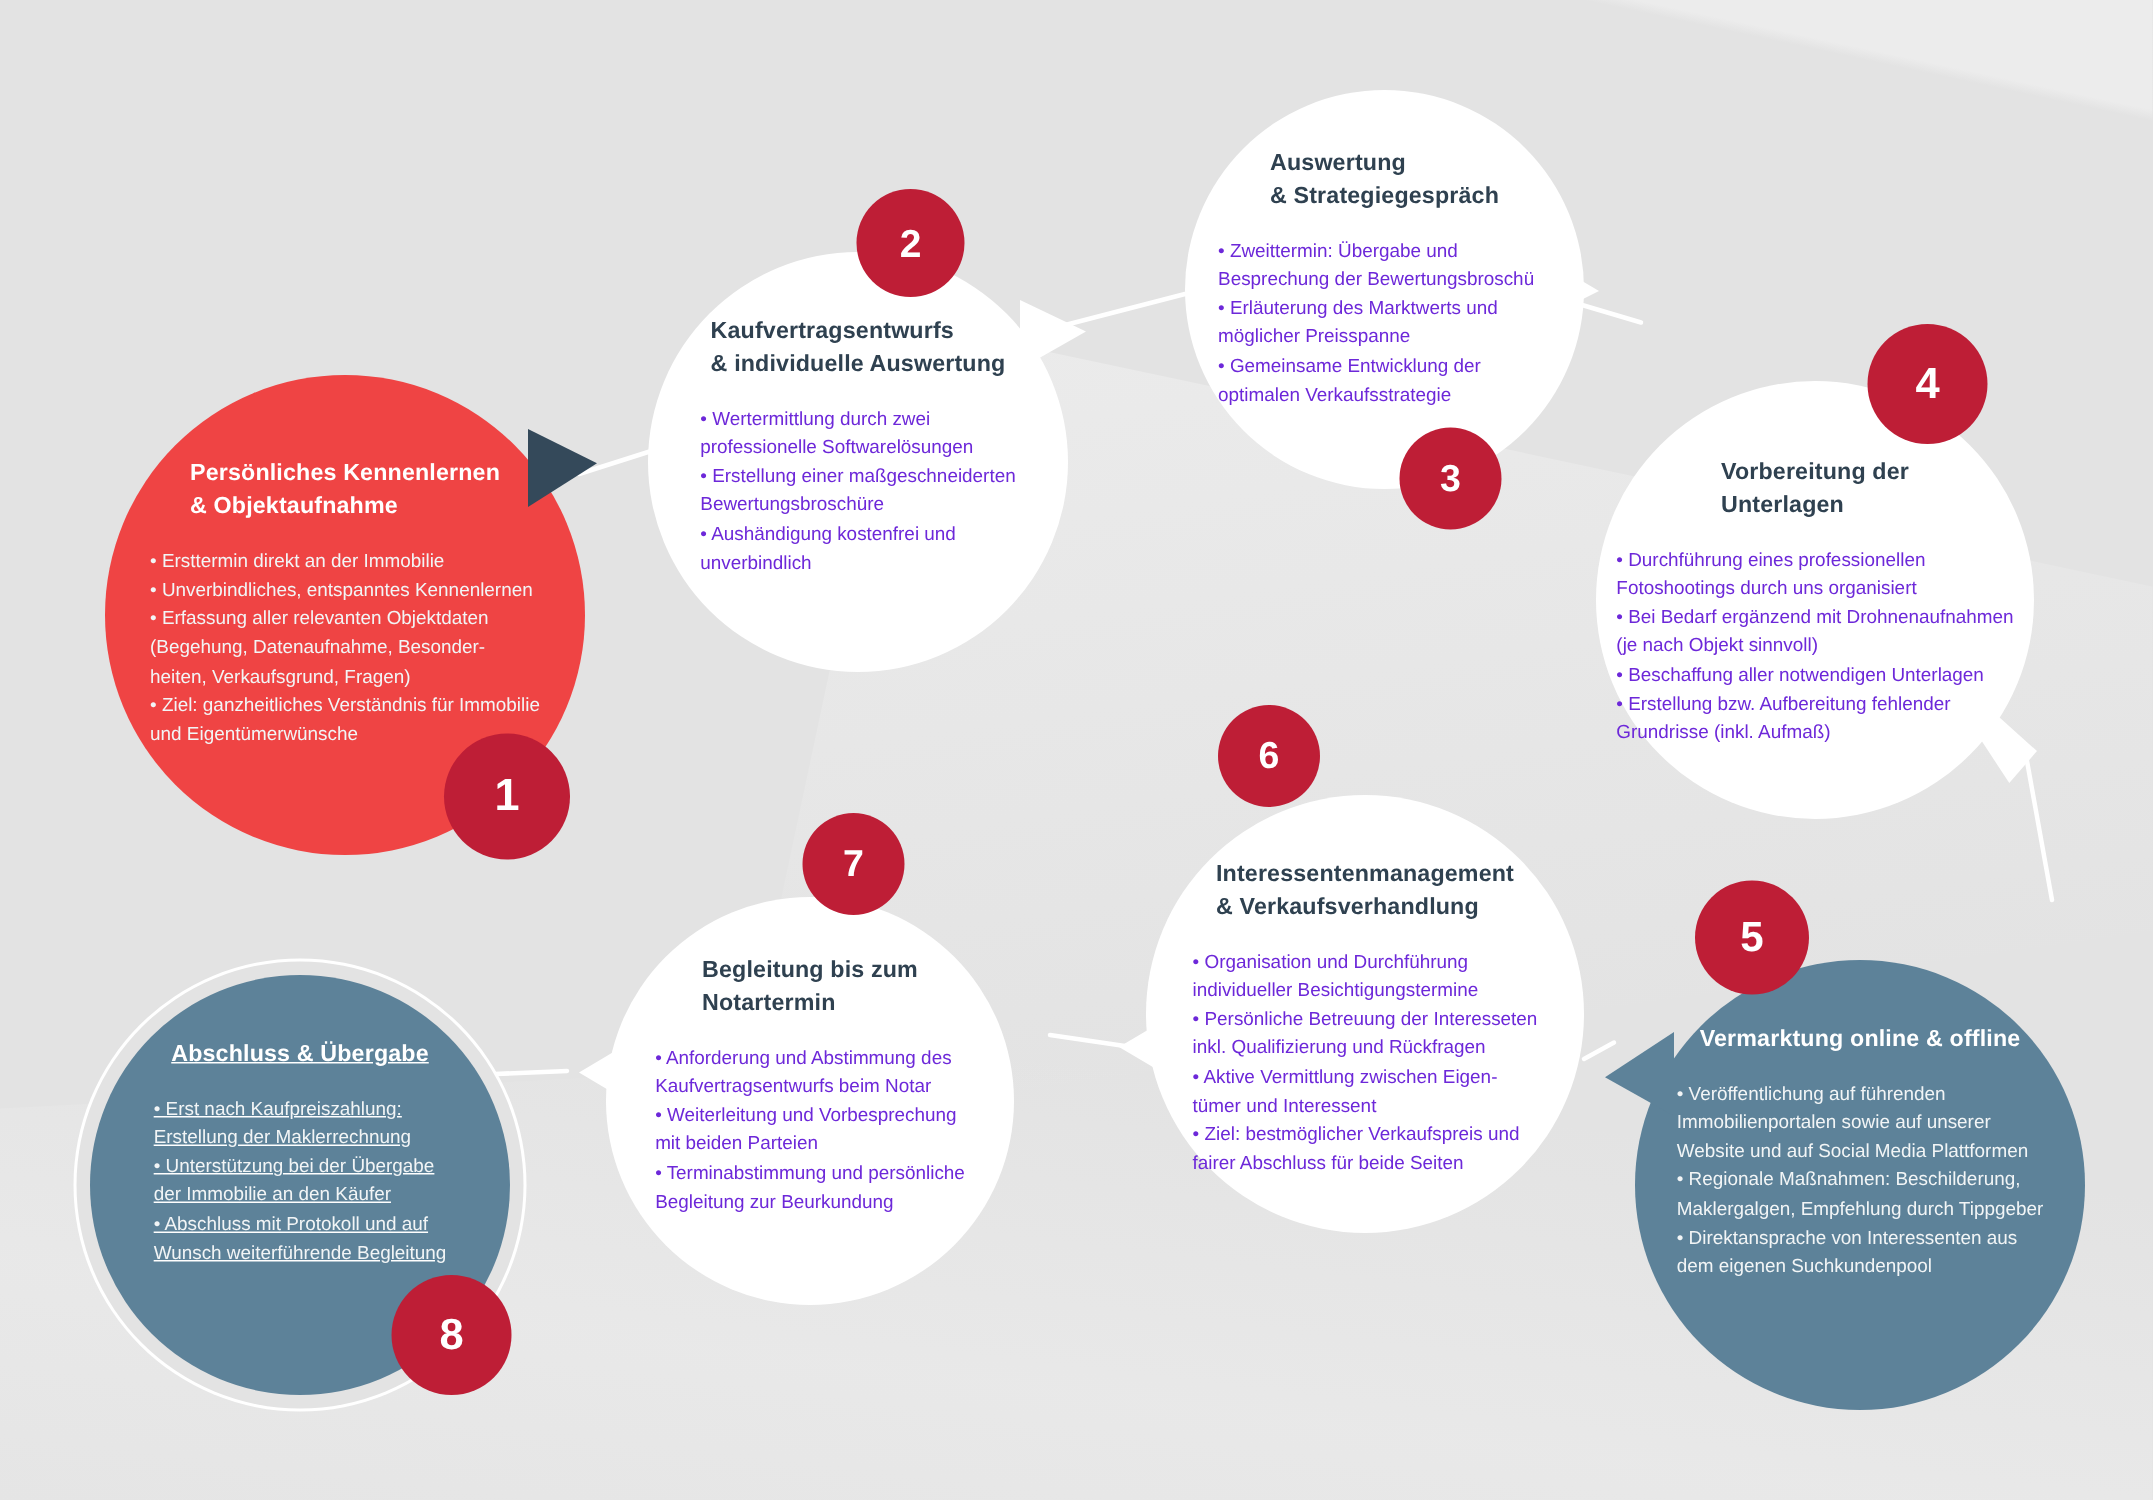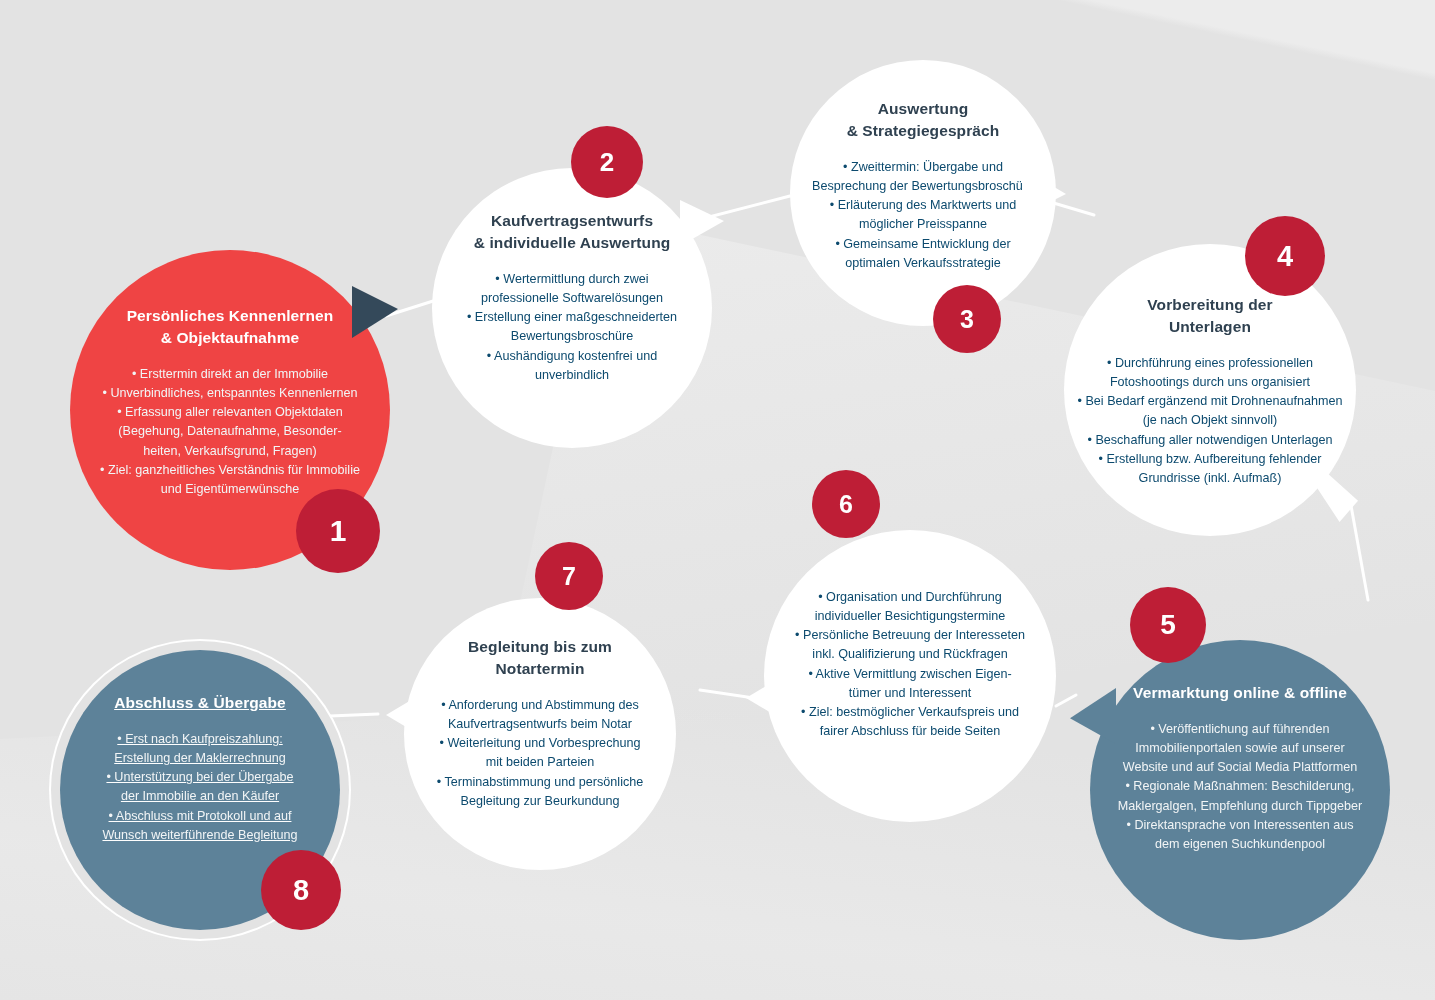--- a/index.html
+++ b/index.html
@@ -34,42 +34,41 @@
   svg.links{position:absolute;left:0;top:0;width:1435px;height:1000px;pointer-events:none;}
 
   .node{
     position:absolute;
     border-radius:50%;
     display:flex;
     flex-direction:column;
     align-items:center;
     justify-content:flex-start;
     box-sizing:border-box;
-    text-align:center;
   }
   .node.light{background:#ffffff;color:#384a57;}
   .node.dark{background:#ef4444;color:#ffffff;}
   .node.steel{background:#5d8299;color:#ffffff;}
   .node.ringed{box-shadow:0 0 0 9px #e3e3e3, 0 0 0 11px #ffffff;text-decoration:underline;}
 
   .node .title{
     font-weight:bold;
     font-size:15.5px;
     line-height:1.42;
     letter-spacing:.1px;
   }
   .node.light .title{color:#2f4150;}
   .node.dark .title,.node.steel .title{color:#ffffff;}
 
   .node .body{
     font-size:12.6px;
     line-height:1.52;
     margin-top:16px;
   }
-  .node.light .body{color:#0c4a6e;}
+  .node.light .body{color:#6d28d9;}
   .node.dark .body,.node.steel .body{color:#f2f5f6;}
   .node .body div{white-space:nowrap;}
 
   .badge{
     position:absolute;
     border-radius:50%;
     background:#be1e36;
     color:#ffffff;
     display:flex;align-items:center;justify-content:center;
     font-weight:bold;
@@ -148,21 +147,21 @@
       <div>Besprechung der Bewertungsbroschüre</div>
       <div>• Erläuterung des Marktwerts und</div>
       <div>möglicher Preisspanne</div>
       <div>• Gemeinsame Entwicklung der</div>
       <div>optimalen Verkaufsstrategie</div>
     </div>
   </div>
   <div class="notch" style="left:1022px;top:168px;width:44px;height:50px;background:#ffffff;
               clip-path:polygon(0% 0%, 100% 52%, 0% 96%);"></div>
 
-  <div class="node light" style="left:1064px;top:244px;width:292px;height:292px;padding:50px 8px 0;">
+  <div class="node light" style="left:1064px;top:254px;width:292px;height:292px;padding:50px 8px 0;">
     <div class="title">
       <div>Vorbereitung der</div>
       <div>Unterlagen</div>
     </div>
     <div class="body">
       <div>• Durchführung eines professionellen</div>
       <div>Fotoshootings durch uns organisiert</div>
       <div>• Bei Bedarf ergänzend mit Drohnenaufnahmen</div>
       <div>(je nach Objekt sinnvoll)</div>
       <div>• Beschaffung aller notwendigen Unterlagen</div>
@@ -184,20 +183,24 @@
       <div>• Regionale Maßnahmen: Beschilderung,</div>
       <div>Maklergalgen, Empfehlung durch Tippgeber</div>
       <div>• Direktansprache von Interessenten aus</div>
       <div>dem eigenen Suchkundenpool</div>
     </div>
   </div>
   <div class="notch" style="left:1070px;top:688px;width:46px;height:56px;background:#5d8299;
               clip-path:polygon(100% 0%, 100% 100%, 0% 54%);"></div>
 
   <div class="node light" style="left:764px;top:530px;width:292px;height:292px;padding:42px 12px 0;">
+    <div class="title">
+      <div>Interessentenmanagement</div>
+      <div>&amp; Verkaufsverhandlung</div>
+    </div>
     <div class="body">
       <div>• Organisation und Durchführung</div>
       <div>individueller Besichtigungstermine</div>
       <div>• Persönliche Betreuung der Interesseten</div>
       <div>inkl. Qualifizierung und Rückfragen</div>
       <div>• Aktive Vermittlung zwischen Eigen-</div>
       <div>tümer und Interessent</div>
       <div>• Ziel: bestmöglicher Verkaufspreis und</div>
       <div>fairer Abschluss für beide Seiten</div>
     </div>

